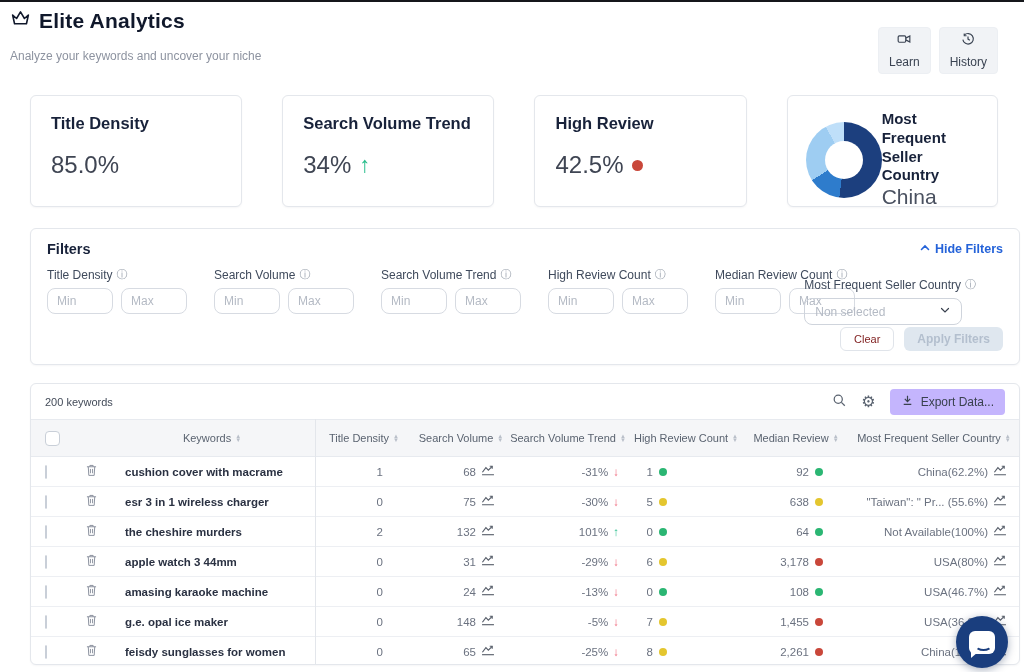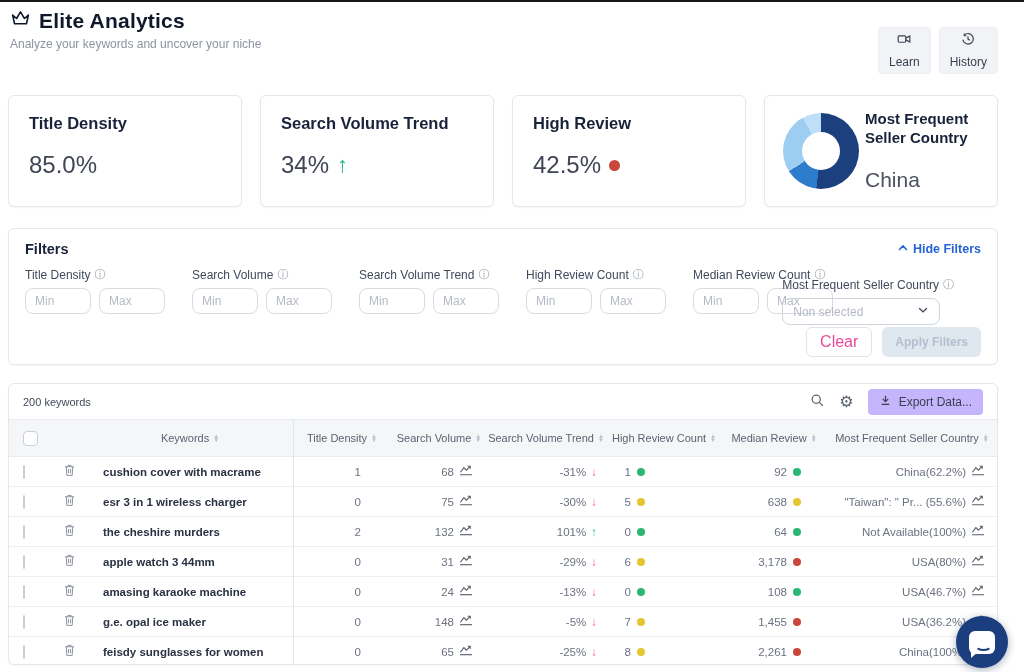--- a/index.html
+++ b/index.html
@@ -5,28 +5,28 @@
   * { margin:0; padding:0; box-sizing:border-box; }
   html,body { background:#fff; }
   body { font-family:"Liberation Sans", sans-serif; width:1024px; height:672px; overflow:hidden; }
   .page { position:relative; width:1024px; height:672px; background:#fff; }
   .top-edge { position:absolute; top:0; left:0; right:0; height:2px; background:#15171b; }
 
   
   .header { position:absolute; top:8px; left:10px; }
   .title-row { display:flex; align-items:center; gap:8px; }
   .app-title { font-size:21px; font-weight:bold; color:#10182b; letter-spacing:.2px; }
-  .subtitle { margin-top:4px; font-size:12px; color:#8d93a0; }
+  .subtitle { margin-top:16px; font-size:12px; color:#8d93a0; }
   .top-actions { position:absolute; top:27px; right:26px; display:flex; gap:8px; }
   .chip-btn { display:flex; align-items:center; gap:6px; background:#f1f3f6; border:1px solid #eceff3;
               border-radius:4px; padding:4px 10px; font-size:12px; color:#3a4352; cursor:pointer;flex-direction:column; }
 
   
   .stats { position:absolute; top:95px; left:8px; width:990px; display:flex; gap:18px; }
-  .card { background:#fff; border:1px solid #e4e7ec; border-radius:6px; box-shadow:0 1px 2px rgba(20,30,60,.04); }
+  .card { background:#fff; border:1px solid #e4e7ec; border-radius:6px; box-shadow:0 1px 2px rgba(20,30,60,.04);margin-left:22px; }
   .stat-card { width:234px; height:112px; padding:18px 20px; }
   .stat-title { font-size:16.5px; font-weight:bold; color:#18223a; }
   .stat-value { margin-top:18px; font-size:24px; color:#3f4553; display:flex; align-items:center; gap:8px; }
   .up-arrow { color:#27bd8b; font-size:22px; font-weight:bold; }
   .dot { display:inline-block; width:10px; height:10px; border-radius:50%; }
   .dot-lg { width:11px; height:11px; }
   .c-red { background:#c9473a; } .c-green { background:#2bb673; } .c-yellow { background:#e4c62f; }
   .country-card { display:grid; grid-template-columns:1fr auto; padding:14px 14px 14px 18px; }
   .country-title { font-size:15px; font-weight:bold; color:#18223a; line-height:1.25; max-width:118px; }
   .country-value { font-size:21px; color:#4a5160; align-self:end; }
@@ -47,21 +47,21 @@
   .info-glyph { color:#9aa2ad; font-size:11px; font-style:normal; }
   .minmax { display:flex; gap:8px; margin-top:6px; }
   .f-input { width:66px; height:26px; border:1px solid #d7dbe2; border-radius:8px; padding:0 9px;
              font-size:12px; color:#3f4a5c; font-family:"Liberation Sans",sans-serif; }
   .f-input::placeholder { color:#b4bac4; }
   .f-select { width:158px; height:27px; border:1px solid #cfd4dc; border-radius:8px; margin-top:6px;
               display:flex; align-items:center; justify-content:space-between; padding:0 10px;
               font-size:12px; color:#b4bac4; cursor:pointer; }
   .f-select .chev { color:#39414e; }
   .filter-actions { display:flex; justify-content:flex-end; gap:10px; margin-top:13px; }
-  .btn-clear { background:#fff; border:1px solid #e0e4ea; border-radius:6px; padding:5px 13px; font-size:16px; color:#ec4899; cursor:pointer; }
+  .btn-clear { background:#fff; border:1px solid #e0e4ea; border-radius:6px; padding:5px 13px; font-size:11px; color:#7f1d1d; cursor:pointer; }
   .btn-apply { background:#dfe7ef; border:none; border-radius:6px; padding:5px 13px; font-size:12px; color:#b3bfce; font-weight:bold; }
 
   
   .table-card { position:absolute; top:383px; left:8px; width:990px; height:282px; overflow:hidden; }
   .table-topbar { height:35px; display:flex; align-items:center; justify-content:space-between; padding:0 14px; }
   .kw-count { font-size:11px; color:#434b59; }
   .topbar-right { display:flex; align-items:center; gap:14px; }
   .icon-btn { background:none; border:none; cursor:pointer; display:flex; align-items:center; color:#5a6370; }
   .gear-glyph { font-size:16px; color:#5a6370; font-style:normal; }
   .export-btn { display:flex; align-items:center; gap:7px; background:#c4b5fd; border:none; border-radius:4px;

